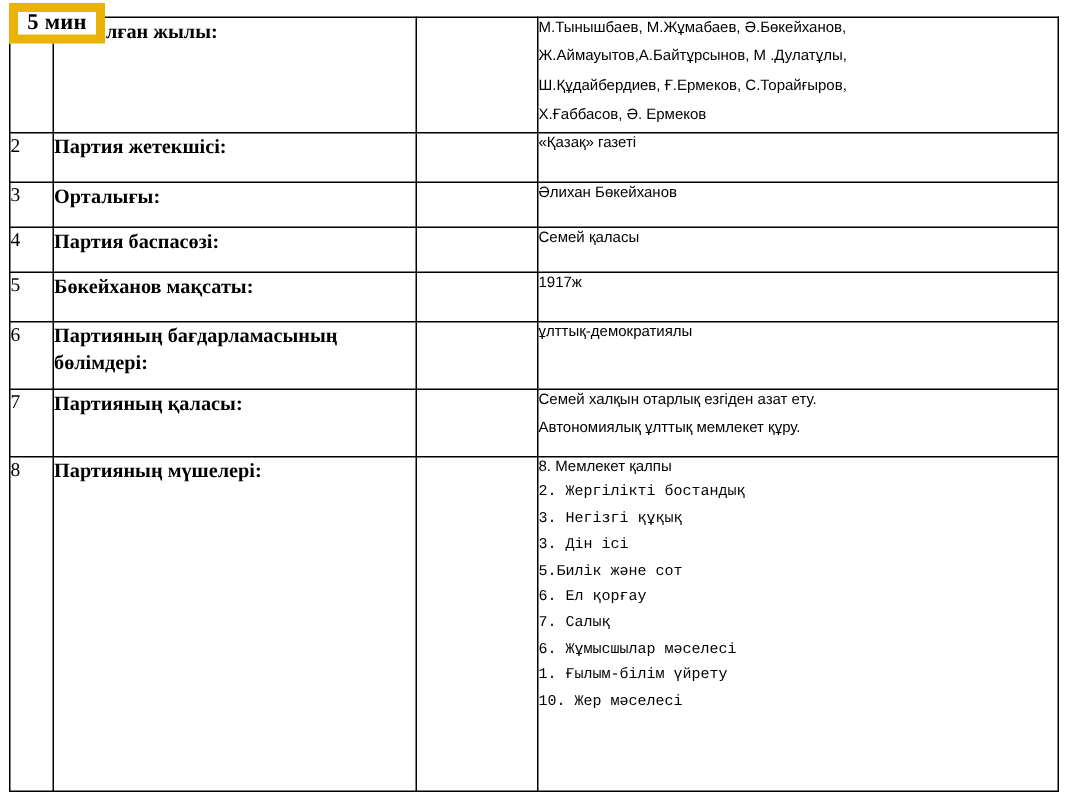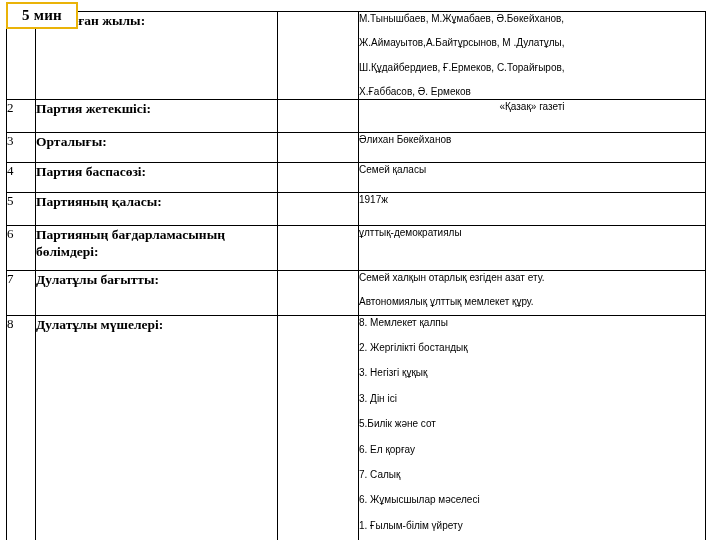--- a/index.html
+++ b/index.html
@@ -23,23 +23,23 @@
     width: 720px;
     height: 540px;
     background: #ffffff;
   }
 
   
   #time-badge {
     position: absolute;
     left: 6px;
     top: 2px;
-    width: 72px;
+    width: 64px;
     height: 27px;
-    border: 2px solid #eab308;
+    border: 6px solid #eab308;
     background: #ffffff;
     z-index: 5;
     display: flex;
     align-items: center;
     justify-content: center;
     box-sizing: border-box;
   }
   #time-badge .badge-text {
     font-family: "Liberation Serif", serif;
     font-weight: bold;
@@ -90,39 +90,38 @@
   }
   .cell-value {
     font-family: "Liberation Sans", sans-serif;
     font-size: 10px;
     font-weight: normal;
     padding: 4px 4px 3px 6px;
     line-height: 1.34;
   }
   .cell-value.indent {
     padding-left: 22px;
-    text-align: center;
   }
   .cell-value .vline { display: block; white-space: nowrap; }
-  .cell-value .vline + .vline { margin-top: 11px; }
+  .cell-value .vline + .vline { margin-top: 6px; }
 
   .cell-label .lline { display: block; }
 
   
   tr.r1 td { height: 76px; }
   tr.r2 td { height: 32px; }
   tr.r3 td { height: 29px; }
   tr.r4 td { height: 29px; }
   tr.r5 td { height: 32px; }
   tr.r6 td { height: 44px; }
   tr.r7 td { height: 44px; }
   tr.r8 td { height: 222px; }
 
   .list-block .litem { display: block; white-space: nowrap; }
-  .list-block .litem + .litem { margin-top: 12px; }
+  .list-block .litem + .litem { margin-top: 4px; font-family: Liberation Mono, monospace; }
 </style>
 </head>
 <body>
 
 <div id="slide">
 
   <div id="time-badge">
     <span class="badge-text">5 мин</span>
   </div>
 
@@ -178,21 +177,21 @@
         </td>
         <td class="cell-gap"></td>
         <td class="cell-value">
           <span class="vline">Семей қаласы</span>
         </td>
       </tr>
 
       <tr class="r5">
         <td class="cell-num">5</td>
         <td class="cell-label">
-          <span class="lline">Партияның қаласы:</span>
+          <span class="lline">Бөкейханов мақсаты:</span>
         </td>
         <td class="cell-gap"></td>
         <td class="cell-value">
           <span class="vline">1917ж</span>
         </td>
       </tr>
 
       <tr class="r6">
         <td class="cell-num">6</td>
         <td class="cell-label">
@@ -201,33 +200,33 @@
         </td>
         <td class="cell-gap"></td>
         <td class="cell-value">
           <span class="vline">ұлттық-демократиялы</span>
         </td>
       </tr>
 
       <tr class="r7">
         <td class="cell-num">7</td>
         <td class="cell-label">
-          <span class="lline">Дулатұлы бағытты:</span>
+          <span class="lline">Партияның қаласы:</span>
         </td>
         <td class="cell-gap"></td>
         <td class="cell-value">
           <span class="vline">Семей халқын отарлық езгіден азат ету.</span>
           <span class="vline">Автономиялық ұлттық мемлекет құру.</span>
         </td>
       </tr>
 
       <tr class="r8">
         <td class="cell-num">8</td>
         <td class="cell-label">
-          <span class="lline">Дулатұлы мүшелері:</span>
+          <span class="lline">Партияның мүшелері:</span>
         </td>
         <td class="cell-gap"></td>
         <td class="cell-value list-block">
           <span class="litem">8. Мемлекет қалпы</span>
           <span class="litem">2. Жергілікті бостандық</span>
           <span class="litem">3. Негізгі құқық</span>
           <span class="litem">3. Дін ісі</span>
           <span class="litem">5.Билік және сот</span>
           <span class="litem">6. Ел қорғау</span>
           <span class="litem">7. Салық</span>

